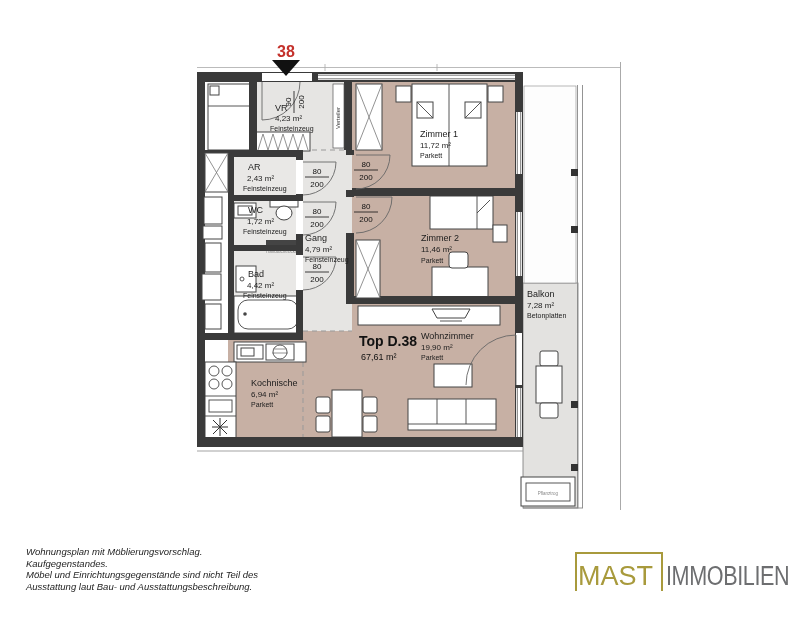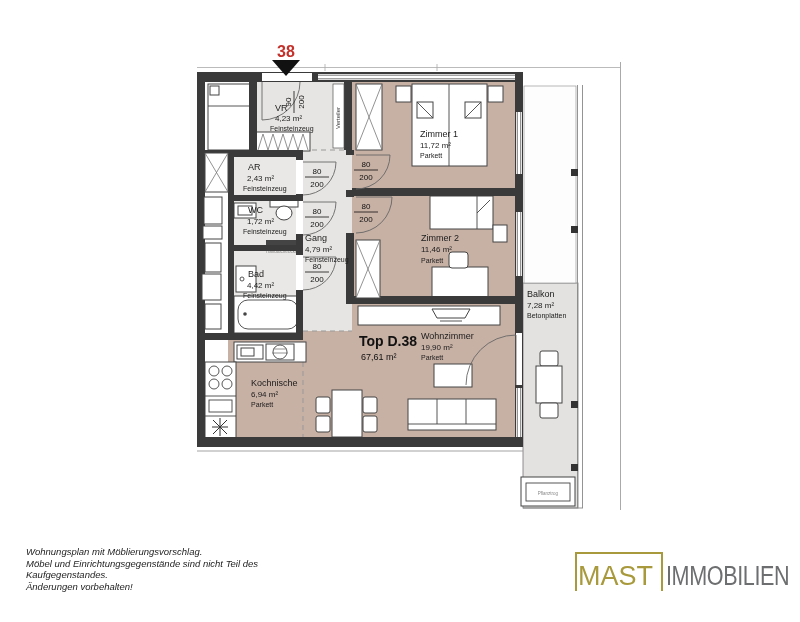--- a/index.html
+++ b/index.html
@@ -364,23 +364,23 @@
   </g>
   <g>
     <text class="room-name" x="527" y="297" font-size="8.5">Balkon</text>
     <text class="room-area" x="527" y="308" font-size="7.5">7,28 m²</text>
     <text class="room-floor" x="527" y="318">Betonplatten</text>
   </g>
 </svg>
 
   <div class="disclaimer">
     <div>Wohnungsplan mit Möblierungsvorschlag.</div>
+    <div>Kaufgegenstandes.</div>
     <div>Möbel und Einrichtungsgegenstände sind nicht Teil des</div>
-    <div>Kaufgegenstandes.</div>
-    <div>Änderungen vorbehalten!</div>
+    <div>Ausstattung laut Bau- und Ausstattungsbeschreibung.</div>
   </div>
 
   <div class="logo">
     <div class="logo-frame"></div>
     <span class="logo-mast">MAST</span>
     <span class="logo-immobilien">IMMOBILIEN</span>
   </div>
 
 </div>
 

